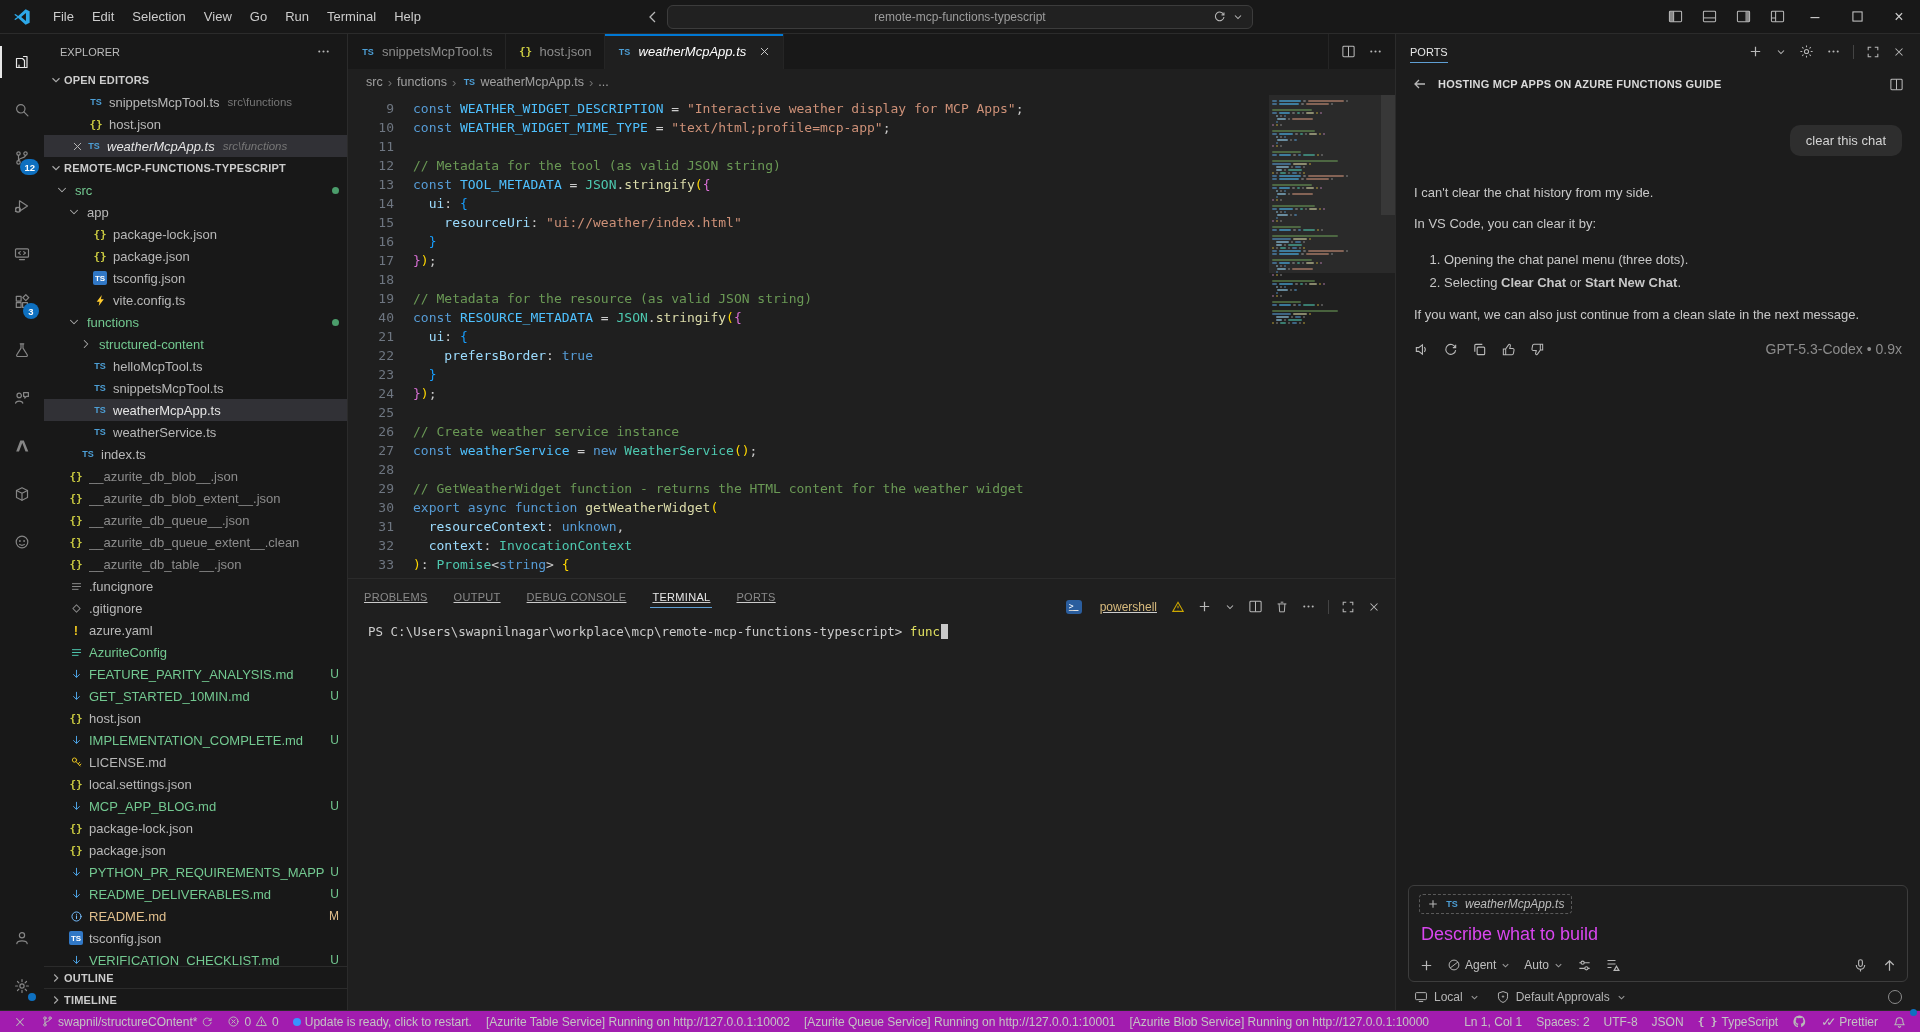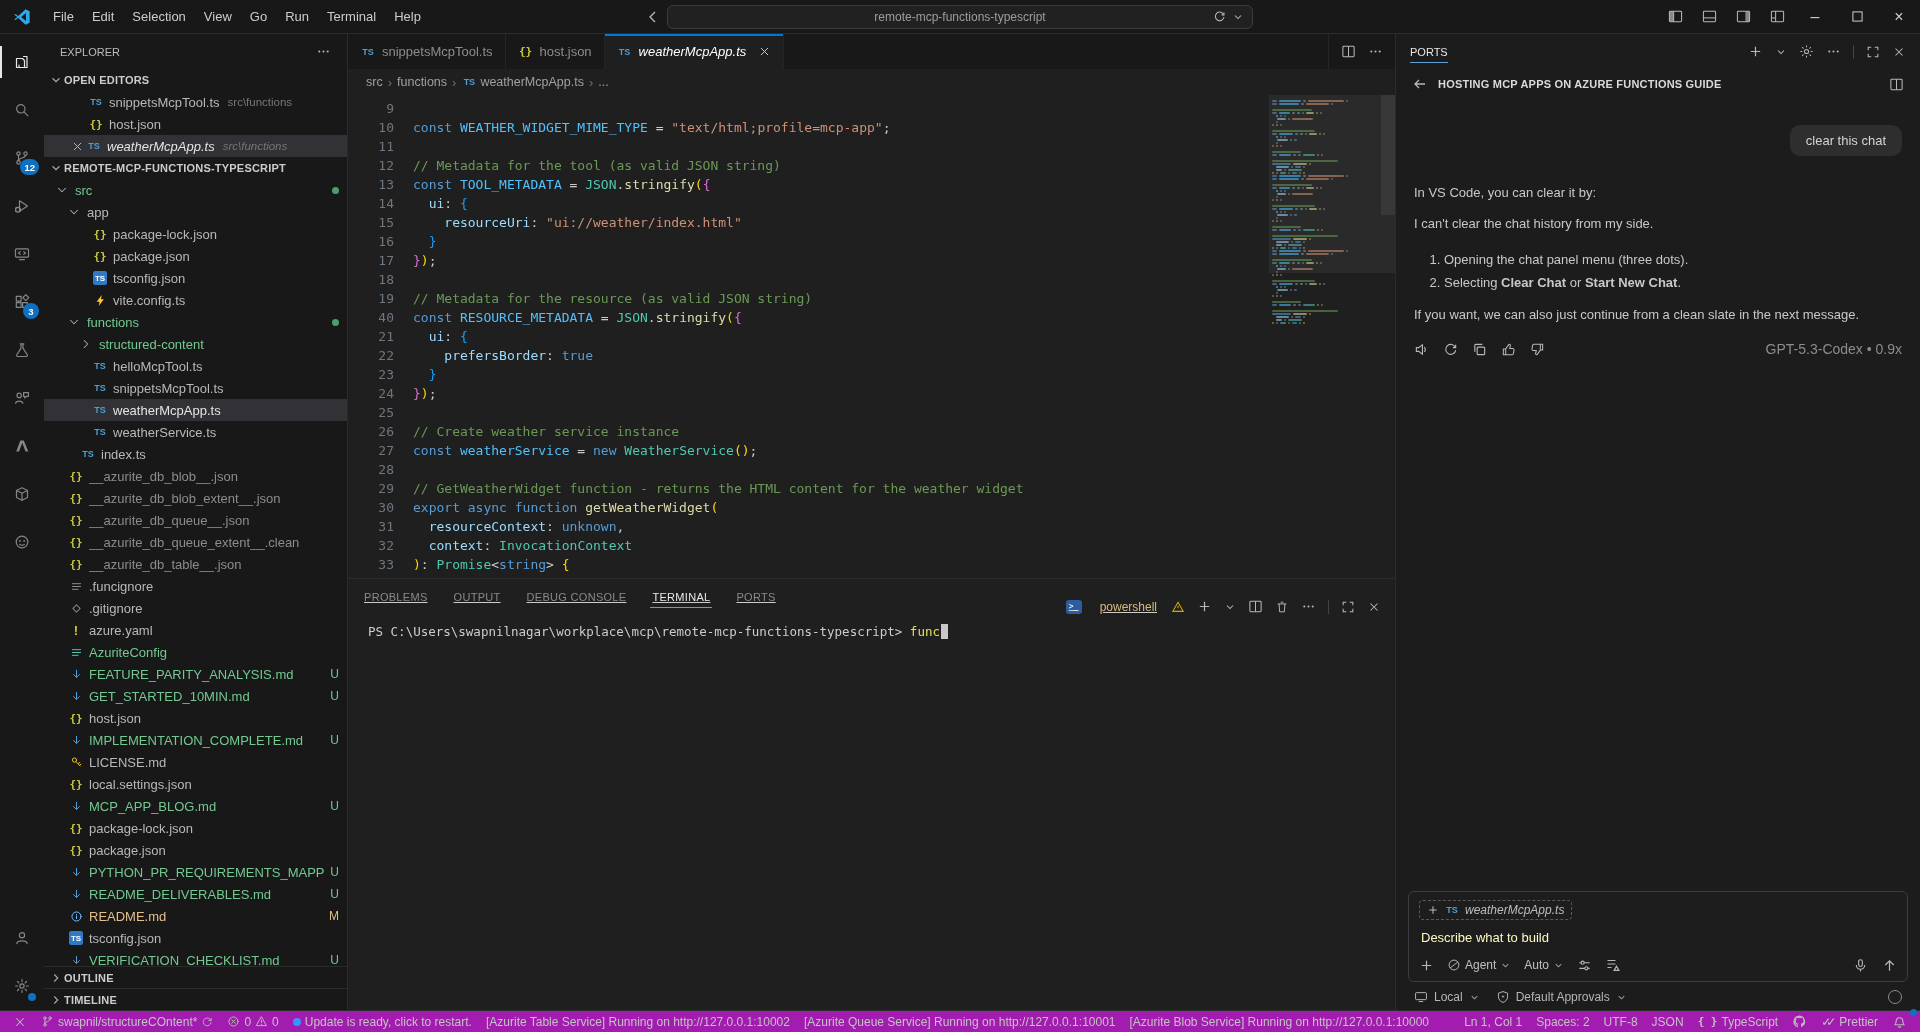--- a/index.html
+++ b/index.html
@@ -128,21 +128,21 @@
   .cmsg { color:#c8c8c8; line-height:1.45; margin-bottom:12px; }
   .clist { margin:2px 0 12px 30px; color:#c8c8c8; line-height:1.8; }
   .action-row { display:flex; align-items:center; gap:14px; color:#9d9d9d; margin-top:4px; }
   .model-label { margin-left:auto; font-size:14px; color:#8c8c8c; }
   .chat-input-zone { padding:0 12px; }
   .input-box { border:1px solid #3d3d3d; border-radius:6px; background:#1d1d1d; padding:8px 10px; }
   .chip-row { display:flex; }
   .chip { display:inline-flex; align-items:center; gap:5px; border:1px dashed #5a5a5a; border-radius:4px;
     padding:2px 7px; font-size:12px; color:#bdbdbd; }
   .chip .name { font-style:italic; }
-  .placeholder { color:#fef9c3; font-size:13px; padding:10px 2px 12px; }
+  .placeholder { color:#d946ef; font-size:18px; padding:10px 2px 12px; }
   .input-toolbar { display:flex; align-items:center; gap:13px; color:#c0c0c0; font-size:12px; }
   .tb-group { display:flex; align-items:center; gap:4px; }
   .chev-sm { color:#9a9a9a; }
   .tb-right { margin-left:auto; display:flex; gap:14px; align-items:center; }
   .chat-footer { display:flex; align-items:center; gap:16px; padding:8px 6px 6px; font-size:12px; color:#b5b5b5; }
   .cf-item { display:flex; align-items:center; gap:6px; }
   .cf-right { margin-left:auto; }
   .circleO { width:14px; height:14px; border:1.4px solid #8c8c8c; border-radius:50%; }
 
   
@@ -740,21 +740,21 @@
           <span class="ts-b icon">TS</span>
           <span>weatherMcpApp.ts</span>
         </span>
         <span class="sep">›</span>
         <span style="display:flex;align-items:center;gap:3px">
           <span>...</span>
         </span>
       </div>
     <div class="code-wrap">
       <div class="code" id="code-host">
-          <div class="code-line"><span class="ln">9</span></div>
+          <div class="code-line"><span class="ln">9</span><span class="lc"><span class="tok-k">const </span><span class="tok-v">WEATHER_WIDGET_DESCRIPTION</span><span class="tok-d"> = </span><span class="tok-s">"Interactive weather display for MCP Apps"</span><span class="tok-d">;</span></span></div>
           <div class="code-line"><span class="ln">10</span><span class="lc"><span class="tok-k">const </span><span class="tok-v">WEATHER_WIDGET_MIME_TYPE</span><span class="tok-d"> = </span><span class="tok-s">"text/html;profile=mcp-app"</span><span class="tok-d">;</span></span></div>
           <div class="code-line"><span class="ln">11</span><span class="lc"></span></div>
           <div class="code-line"><span class="ln">12</span><span class="lc"><span class="tok-c">// Metadata for the tool (as valid JSON string)</span></span></div>
           <div class="code-line"><span class="ln">13</span><span class="lc"><span class="tok-k">const </span><span class="tok-v">TOOL_METADATA</span><span class="tok-d"> = </span><span class="tok-t">JSON</span><span class="tok-d">.</span><span class="tok-f">stringify</span><span class="tok-b1">(</span><span class="tok-b2">{</span></span></div>
           <div class="code-line"><span class="ln">14</span><span class="lc"><span class="tok-d">  </span><span class="tok-p">ui</span><span class="tok-d">: </span><span class="tok-b3">{</span></span></div>
           <div class="code-line"><span class="ln">15</span><span class="lc"><span class="tok-d">    </span><span class="tok-p">resourceUri</span><span class="tok-d">: </span><span class="tok-s">"ui://weather/index.html"</span></span></div>
           <div class="code-line"><span class="ln">16</span><span class="lc"><span class="tok-d">  </span><span class="tok-b3">}</span></span></div>
           <div class="code-line"><span class="ln">17</span><span class="lc"><span class="tok-b2">}</span><span class="tok-b1">)</span><span class="tok-d">;</span></span></div>
           <div class="code-line"><span class="ln">18</span><span class="lc"></span></div>
           <div class="code-line"><span class="ln">19</span><span class="lc"><span class="tok-c">// Metadata for the resource (as valid JSON string)</span></span></div>
@@ -1277,22 +1277,22 @@
       <span style="flex:1"></span>
       <span class="icon">
           <svg width="15" height="15" viewBox="0 0 16 16" fill="none" stroke="currentColor" stroke-width="1.1">
             <rect x="2" y="2.5" width="12" height="11" rx="1"></rect>
             <path d="M8 2.5v11"></path>
           </svg>
         </span>
     </div>
     <div class="chat-body">
       <div class="bubble">clear this chat</div>
+      <div class="cmsg">I can't clear the chat history from my side.</div>
       <div class="cmsg">In VS Code, you can clear it by:</div>
-      <div class="cmsg">I can't clear the chat history from my side.</div>
       <ol class="clist" id="chat-list">
           <li>Opening the chat panel menu (three dots).</li>
           <li>Selecting <b>Clear Chat</b> or <b>Start New Chat</b>.</li>
         </ol>
       <div class="cmsg">If you want, we can also just continue from a clean slate in the next message.</div>
       <div class="action-row">
         <span class="icon">
             <svg width="15" height="15" viewBox="0 0 16 16" fill="none" stroke="currentColor" stroke-width="1.2">
               <path d="M2.5 6v4h2.5L9 13V3L5 6z"></path>
               <path d="M11 5.5a3.5 3.5 0 0 1 0 5"></path>

